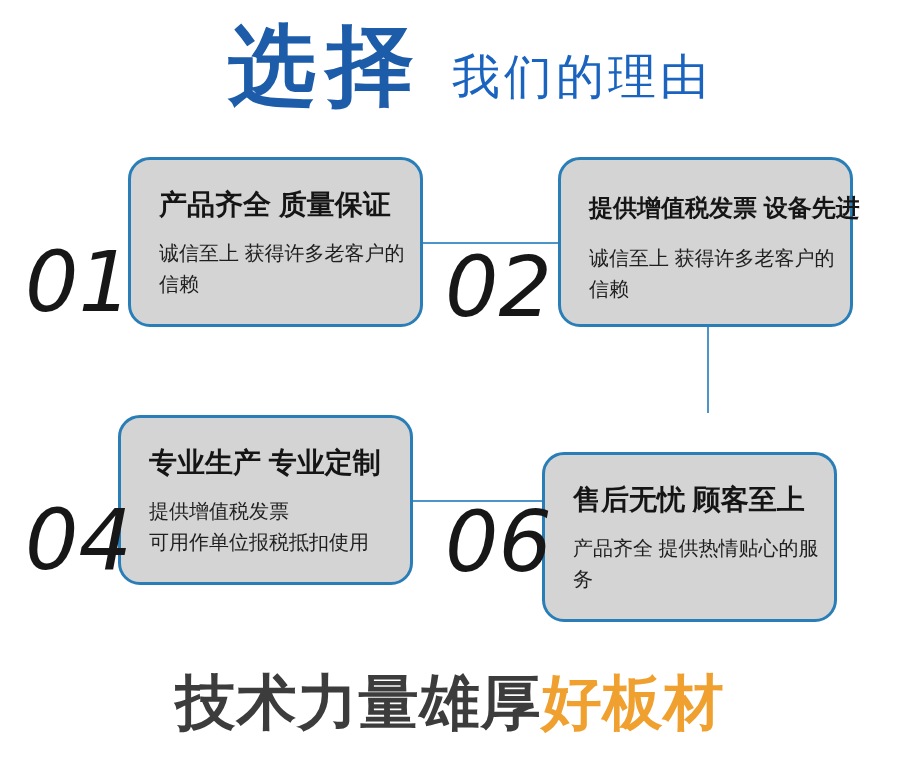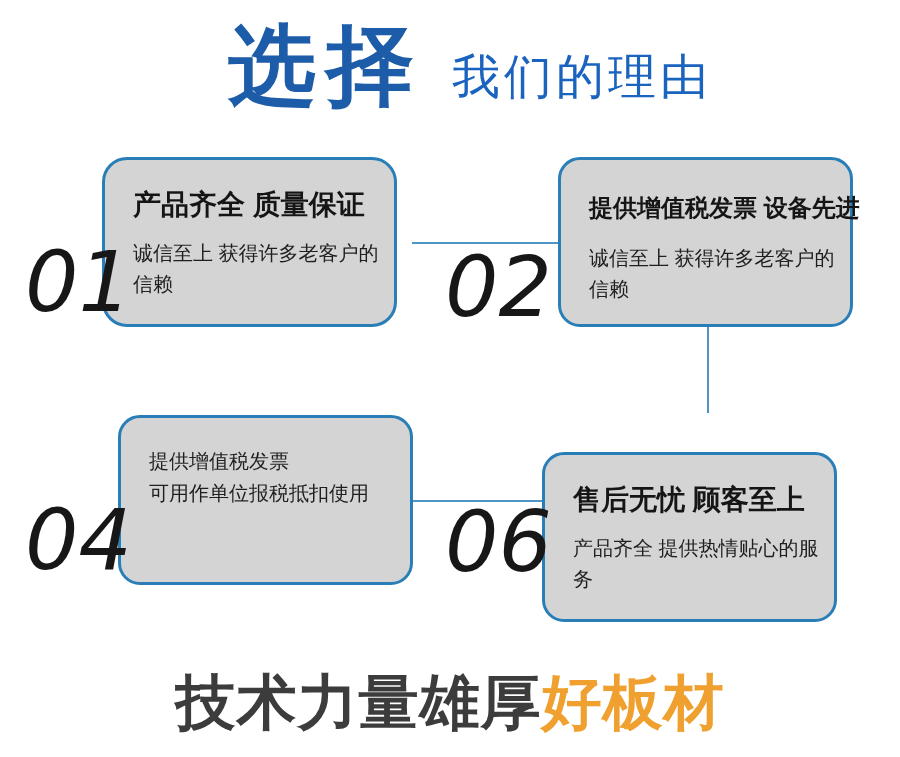--- a/index.html
+++ b/index.html
@@ -46,21 +46,21 @@
   .feature-box {
     position: absolute;
     width: 295px;
     height: 170px;
     box-sizing: border-box;
     background: var(--box-fill, #d4d4d4);
     border: 3px solid var(--box-border, #2a7eb8);
     border-radius: 22px;
     padding: 28px 8px 0 28px;
   }
-  .pos-1 { left: 102px; top: 157px; border-radius: 25px; }
+  .pos-1 { left: 128px; top: 157px; }
   .pos-2 { left: 558px; top: 157px; }
   .pos-3 { left: 542px; top: 412px; margin-top: 40px; }
   .pos-4 { left: 118px; top: 415px; }
 
   .box-title {
     font-size: 28px;
     line-height: 1.2;
     font-weight: 700;
     color: #151515;
     white-space: nowrap;
@@ -138,20 +138,21 @@
     <div class="box-title">提供增值税发票 设备先进</div>
     <div class="box-desc">诚信至上 获得许多老客户的信赖</div>
   </div>
 
   <div class="feature-box pos-3">
     <div class="box-title">售后无忧 顾客至上</div>
     <div class="box-desc">产品齐全 提供热情贴心的服务</div>
   </div>
 
   <div class="feature-box pos-4">
+    <div class="box-title">专业生产 专业定制</div>
     <div class="box-desc">提供增值税发票
 可用作单位报税抵扣使用</div>
   </div>
 
   <div class="num num-1">01</div>
   <div class="num num-2">02</div>
   <div class="num num-3">06</div>
   <div class="num num-4">04</div>
 
   <div class="footer">

